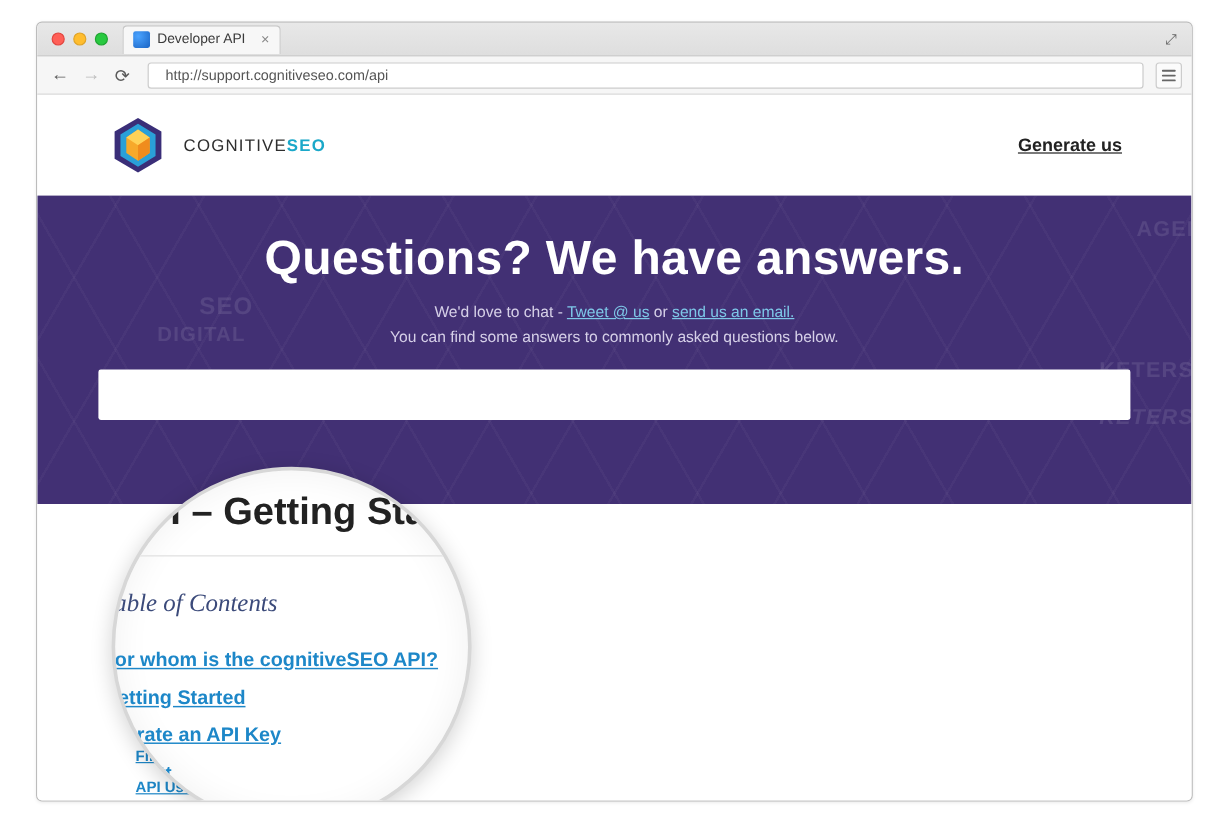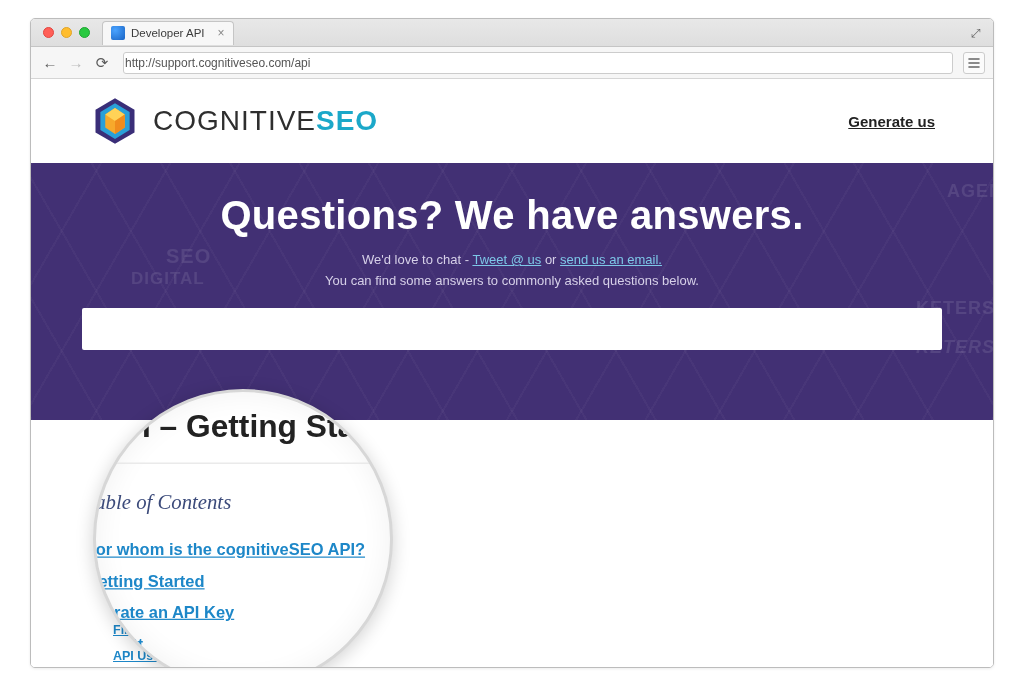--- a/index.html
+++ b/index.html
@@ -59,30 +59,30 @@
     height: 32px;
     background: #f6f6f6;
     border-bottom: 1px solid #d5d5d5;
     display: flex;
     align-items: center;
     padding: 0 8px;
     gap: 4px;
   }
   .nav-btn { width:22px; height:22px; display:flex; align-items:center; justify-content:center; color:#5a5a5a; font-size:15px; cursor:pointer; border-radius:3px;}
   .nav-btn.disabled { color:#bcbcbc; }
-  .url-bar { flex:1; height:22px; background:#fff; border:1px solid #ccc; border-radius:3px; padding:0 1px; font-size:12px; color:#555; display:flex; align-items:center; margin:0 6px;text-align:center;}
+  .url-bar { flex:1; height:22px; background:#fff; border:1px solid #ccc; border-radius:3px; padding:0 14px; font-size:12px; color:#555; display:flex; align-items:center; margin:0 6px;text-align:center;}
   .menu-btn { width:22px; height:22px; display:flex; align-items:center; justify-content:center; color:#5a5a5a; border:1px solid #ccc; border-radius:3px; background:#fbfbfb;}
   .menu-btn svg { width:12px; height:12px;}
   .viewport { flex:1; overflow:hidden; position:relative; background:#fff;}
 
   .site-header { height:84px; display:flex; align-items:center; justify-content:space-between; padding:0 58px;}
   .logo-wrap { display:flex; align-items:center; gap:12px;}
   .logo-mark { width:52px; height:52px; position:relative;}
   .logo-mark svg { width:52px; height:52px;}
-  .logo-text { font-size:28px; letter-spacing:1px; font-weight:400;}
+  .logo-text { font-size:14px; letter-spacing:1px; font-weight:400;}
   .logo-text .c1 { color:#2e2e2e; font-weight:400;}
   .logo-text .c2 { color:#1ba8c9; font-weight:700;}
   .contact-link { color:#222; font-weight:700; text-decoration:underline; font-size:15px;}
 
   .hero {
     background:#423074;
     background-image: linear-gradient(rgba(68,52,118,0.0),rgba(68,52,118,0.0));
     position:relative;
     padding: 30px 40px 70px;
     text-align:center;

